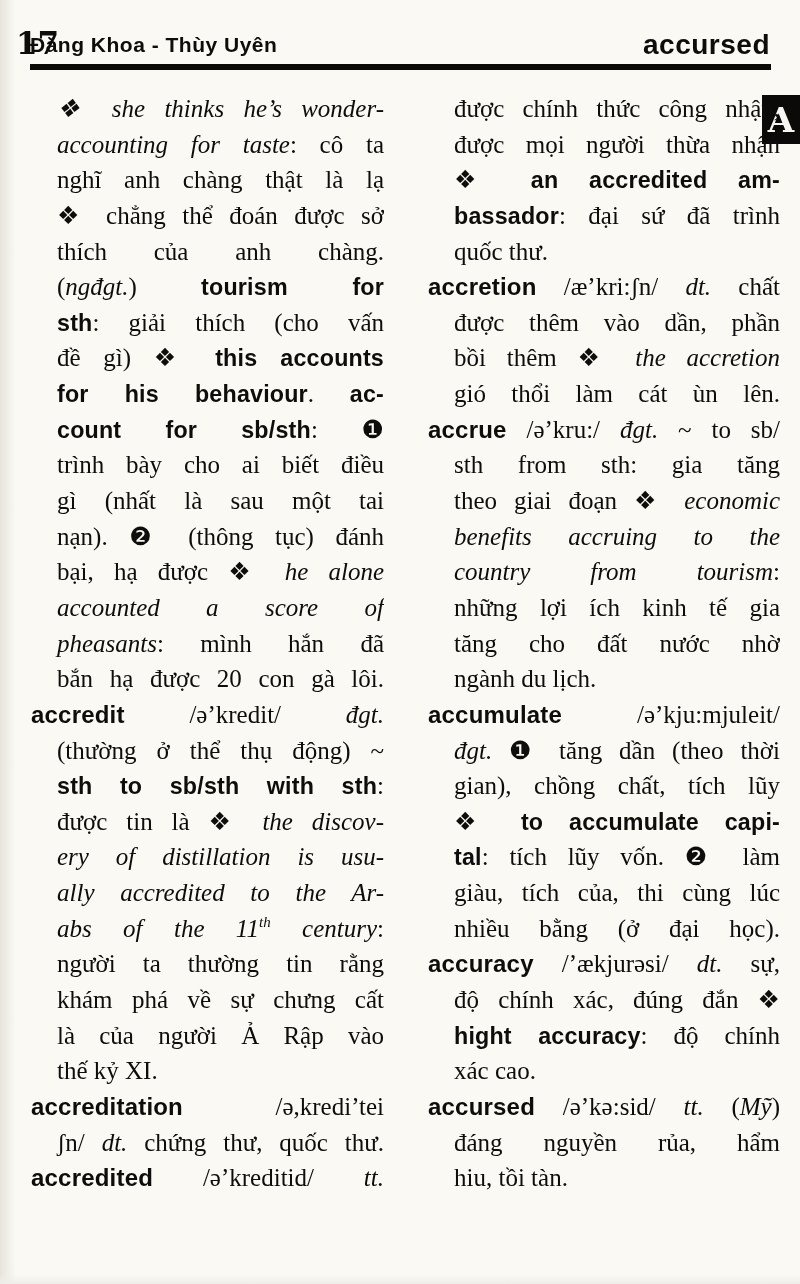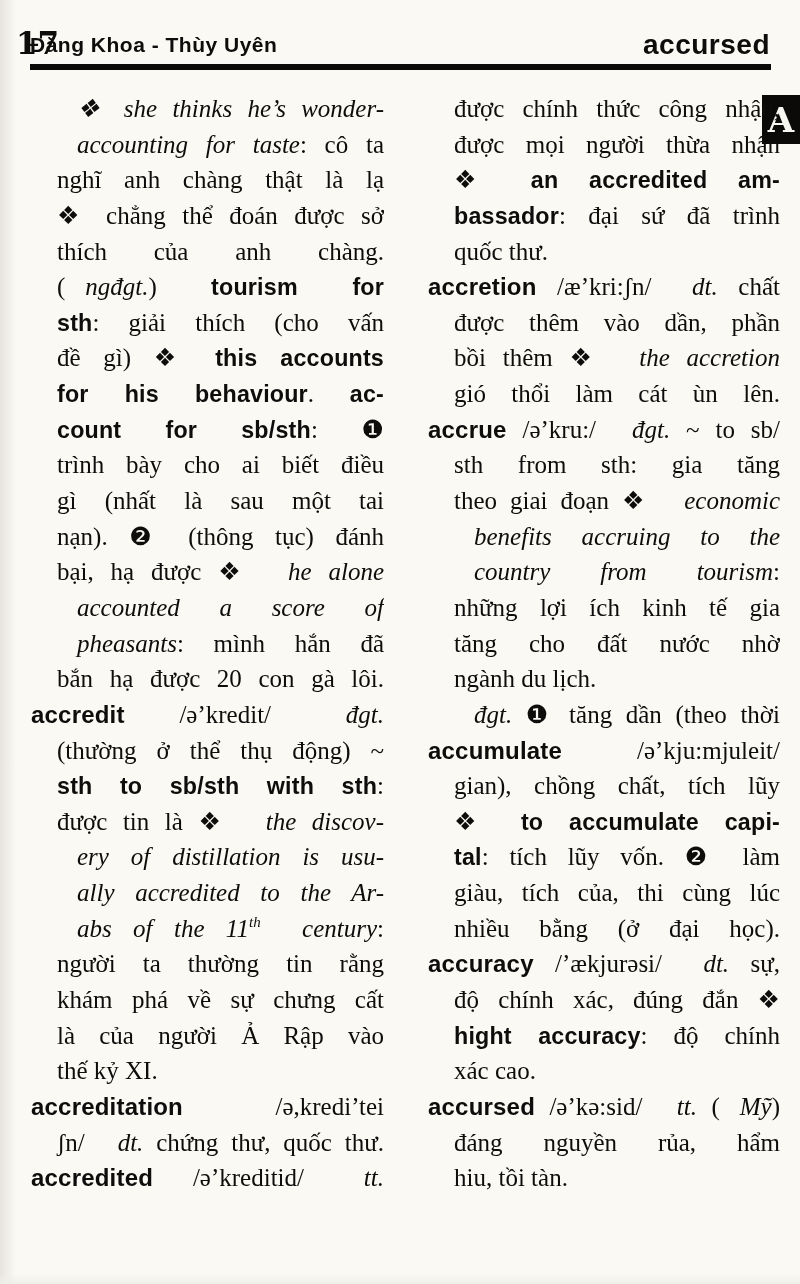--- a/index.html
+++ b/index.html
@@ -98,21 +98,21 @@
   }
   .line.just {
     white-space: normal;
     text-align: justify;
     text-align-last: justify;
   }
   .line.ind { padding-left: 26px; }
 
   
   .sr { font-style: normal; }
-  .si { font-style: italic; margin-left: 20px; }
+  .si { font-style: italic; }
   .sb, .hw {
     font-family: "Liberation Sans", "DejaVu Sans", sans-serif;
     font-weight: 700;
     font-size: 0.93em;
     letter-spacing: 0.2px;
   }
   .hw { font-size: 0.96em; }
   .sup {
     font-style: italic;
     font-size: 0.6em;
@@ -181,22 +181,22 @@
       <div class="line ind just"><span class="sr">bồi thêm ❖ </span><span class="si">the accretion</span></div>
       <div class="line ind just"><span class="sr">gió thổi làm cát ùn lên.</span></div>
       <div class="line just"><span class="hw">accrue</span><span class="sr"> /ə’kru:/ </span><span class="si">đgt.</span><span class="sr"> ~ to sb/</span></div>
       <div class="line ind just"><span class="sr">sth from sth: gia tăng</span></div>
       <div class="line ind just"><span class="sr">theo giai đoạn ❖ </span><span class="si">economic</span></div>
       <div class="line ind just"><span class="si">benefits accruing to the</span></div>
       <div class="line ind just"><span class="si">country from tourism</span><span class="sr">:</span></div>
       <div class="line ind just"><span class="sr">những lợi ích kinh tế gia</span></div>
       <div class="line ind just"><span class="sr">tăng cho đất nước nhờ</span></div>
       <div class="line ind"><span class="sr">ngành du lịch.</span></div>
+      <div class="line just"><span class="hw">accumulate</span><span class="sr"> /ə’kju:mjuleit/</span></div>
       <div class="line ind just"><span class="si">đgt.</span><span class="sr"> ❶ tăng dần (theo thời</span></div>
-      <div class="line just"><span class="hw">accumulate</span><span class="sr"> /ə’kju:mjuleit/</span></div>
       <div class="line ind just"><span class="sr">gian), chồng chất, tích lũy</span></div>
       <div class="line ind just"><span class="sr">❖ </span><span class="sb">to accumulate capi-</span></div>
       <div class="line ind just"><span class="sb">tal</span><span class="sr">: tích lũy vốn. ❷ làm</span></div>
       <div class="line ind just"><span class="sr">giàu, tích của, thi cùng lúc</span></div>
       <div class="line ind just"><span class="sr">nhiều bằng (ở đại học).</span></div>
       <div class="line just"><span class="hw">accuracy</span><span class="sr"> /’ækjurəsi/ </span><span class="si">dt.</span><span class="sr"> sự,</span></div>
       <div class="line ind just"><span class="sr">độ chính xác, đúng đắn ❖</span></div>
       <div class="line ind just"><span class="sb">hight accuracy</span><span class="sr">: độ chính</span></div>
       <div class="line ind"><span class="sr">xác cao.</span></div>
       <div class="line just"><span class="hw">accursed</span><span class="sr"> /ə’kə:sid/ </span><span class="si">tt.</span><span class="sr"> (</span><span class="si">Mỹ</span><span class="sr">)</span></div>

